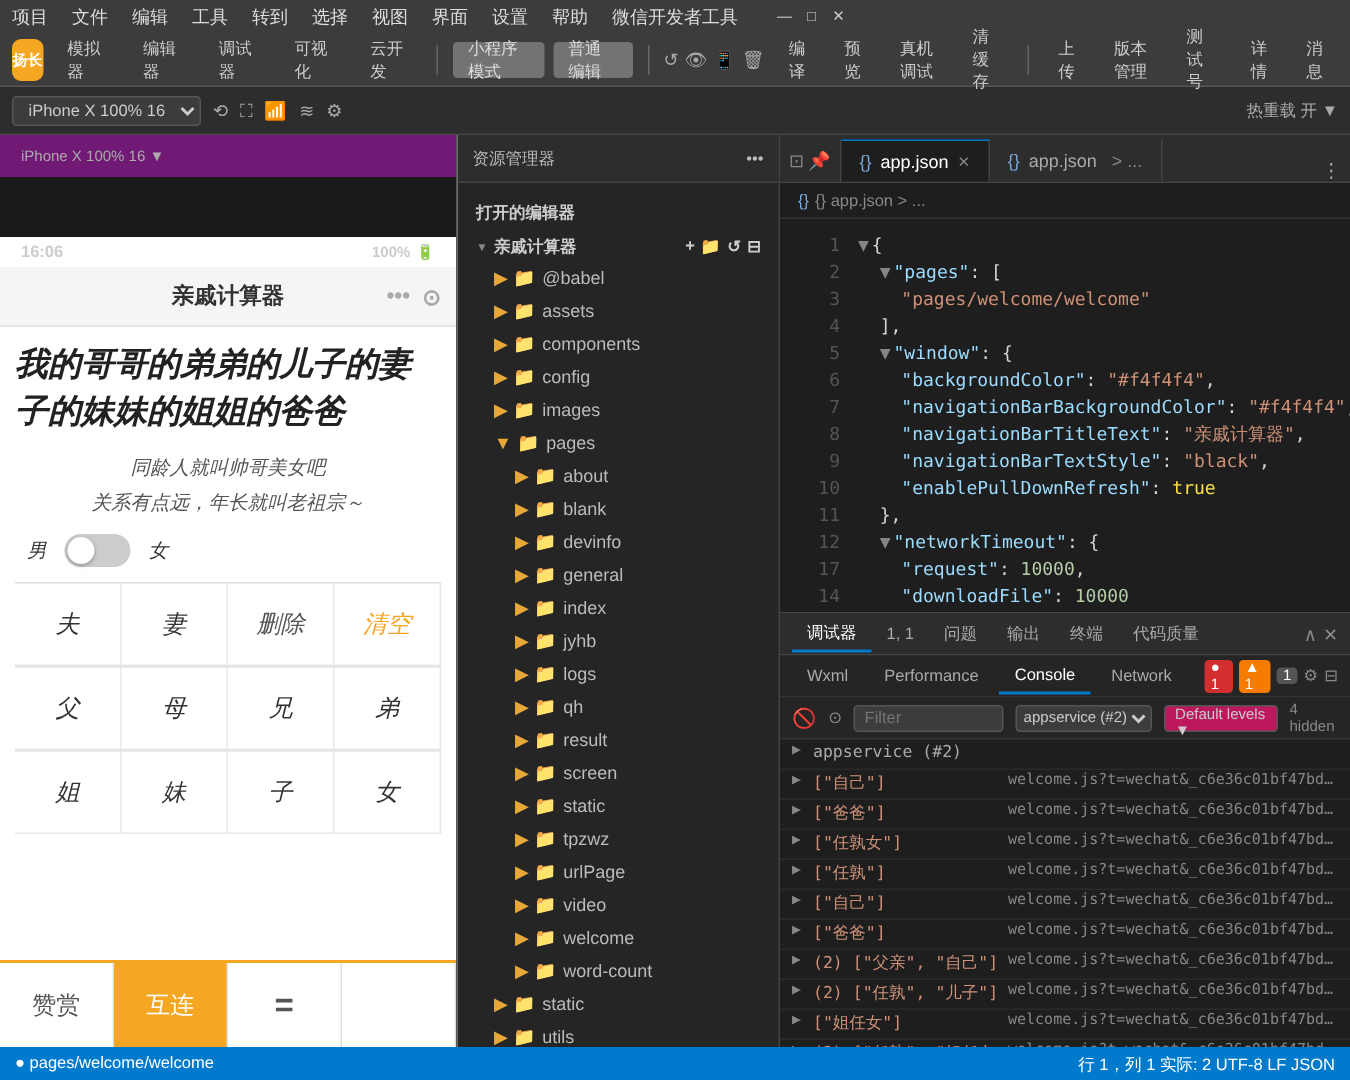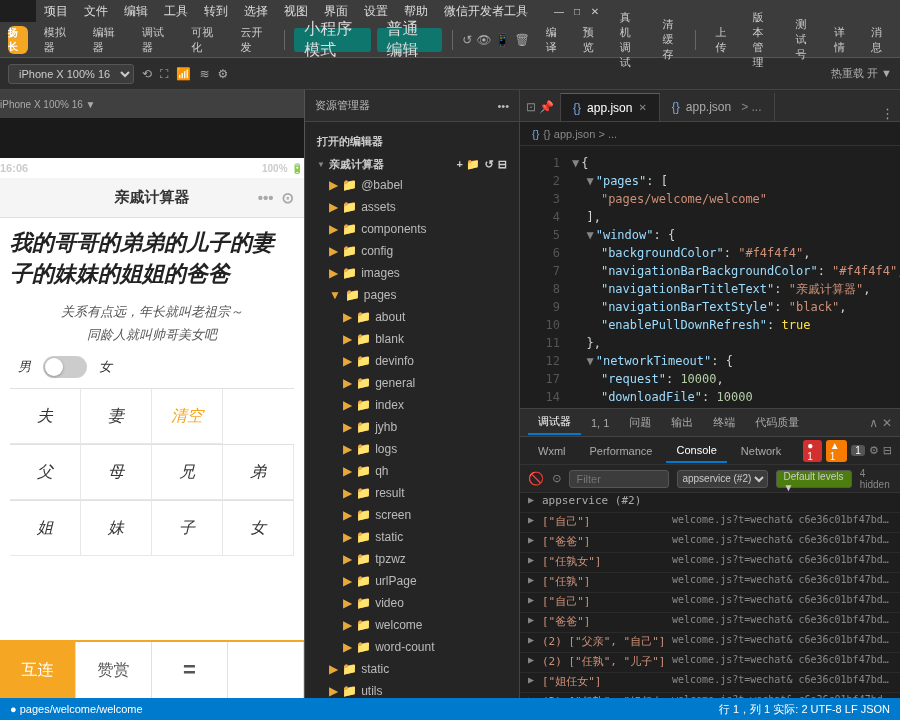--- a/index.html
+++ b/index.html
@@ -16,21 +16,20 @@
     
     .menu-bar {
       background: #3c3c3c;
       height: 22px;
       display: flex;
       align-items: center;
       padding: 0 8px;
       gap: 16px;
       font-size: 12px;
       color: #ddd;
-      margin-left: 36px;
     }
     .menu-bar span { cursor: pointer; }
     .menu-bar .app-title {
       margin-left: auto;
       font-size: 11px;
       color: #aaa;
     }
     .window-controls {
       display: flex;
       gap: 4px;
@@ -74,29 +73,29 @@
       padding: 0 10px;
       border-radius: 3px;
       display: flex;
       align-items: center;
       gap: 4px;
       cursor: pointer;
       font-size: 11px;
       color: #ccc;
     }
     .dropdown-btn {
-      background: #0f766e;
+      background: #737373;
       height: 24px;
       padding: 0 10px;
       border-radius: 3px;
       display: flex;
       align-items: center;
       gap: 4px;
       cursor: pointer;
-      font-size: 16px;
+      font-size: 11px;
       color: #ddd;
     }
     .toolbar-sep { width: 1px; height: 20px; background: #666; margin: 0 4px; }
     .toolbar-right {
       margin-left: auto;
       display: flex;
       align-items: center;
       gap: 6px;
     }
     .toolbar-right .tool-btn { color: #ccc; }
@@ -132,43 +131,43 @@
     .phone-panel {
       width: 305px;
       background: #f0f0f0;
       display: flex;
       flex-direction: column;
       border-right: 1px solid #555;
       position: relative;
       overflow: hidden;
     }
     .phone-status {
-      background: #404040;
+      background: #701a75;
       height: 28px;
       display: flex;
       align-items: center;
-      padding: 0 0;
+      padding: 0 14px;
       font-size: 11px;
       color: #aaa;
       gap: 8px;
     }
     .phone-frame {
       flex: 1;
       background: white;
       display: flex;
       flex-direction: column;
       position: relative;
       overflow: hidden;
     }
     .phone-time-bar {
       background: white;
       height: 20px;
       display: flex;
       align-items: center;
-      padding: 0 0;
+      padding: 0 14px;
       font-size: 11px;
       font-weight: bold;
     }
     .phone-battery {
       margin-left: auto;
       display: flex;
       align-items: center;
       gap: 4px;
       font-size: 10px;
     }
@@ -438,21 +437,21 @@
       padding: 0 8px;
       gap: 8px;
       border-bottom: 1px solid #333;
     }
     .filter-btn {
       height: 18px;
       padding: 0 6px;
       border-radius: 3px;
       font-size: 10px;
       cursor: pointer;
-      background: #4d7c0f;
+      background: #be185d;
       color: #ccc;
       border: 1px solid #555;
     }
     .error-badge {
       background: #d32f2f;
       color: white;
       border-radius: 3px;
       padding: 0 4px;
       font-size: 10px;
     }
@@ -595,56 +594,57 @@
         <span>亲戚计算器</span>
         <div class="header-right">
           <span style="color:#aaa;">•••</span>
           <span style="color:#aaa;">⊙</span>
         </div>
       </div>
 
       <div class="phone-content">
         <div class="phone-main-text">我的哥哥的弟弟的儿子的妻子的妹妹的姐姐的爸爸</div>
         <div class="phone-sub-text">
+          <div>同龄人就叫帅哥美女吧</div>
           <div>关系有点远，年长就叫老祖宗～</div>
-          <div>同龄人就叫帅哥美女吧</div>
         </div>
 
         <div class="gender-toggle">
           <span class="gender-label">男</span>
           <div class="toggle-switch">
             <div class="toggle-knob"></div>
           </div>
           <span class="gender-label">女</span>
         </div>
 
         <div class="relation-grid">
           <div class="relation-cell">夫</div>
           <div class="relation-cell">妻</div>
+          <div class="relation-cell delete">删除</div>
           <div class="relation-cell orange">清空</div>
         </div>
 
         <div class="relation-grid">
           <div class="relation-cell">父</div>
           <div class="relation-cell">母</div>
           <div class="relation-cell">兄</div>
           <div class="relation-cell">弟</div>
         </div>
 
         <div class="relation-grid">
           <div class="relation-cell">姐</div>
           <div class="relation-cell">妹</div>
           <div class="relation-cell">子</div>
           <div class="relation-cell">女</div>
         </div>
       </div>
 
       <div class="bottom-bar">
+        <div class="bottom-cell">赞赏</div>
         <div class="bottom-cell active-orange">互连</div>
-        <div class="bottom-cell">赞赏</div>
         <div class="bottom-cell equals">=</div>
         <div class="bottom-cell"></div>
       </div>
     </div>
   </div>
 
   <div class="filetree-panel">
     <div class="filetree-header">
       <span>资源管理器</span>
       <div class="filetree-actions">

